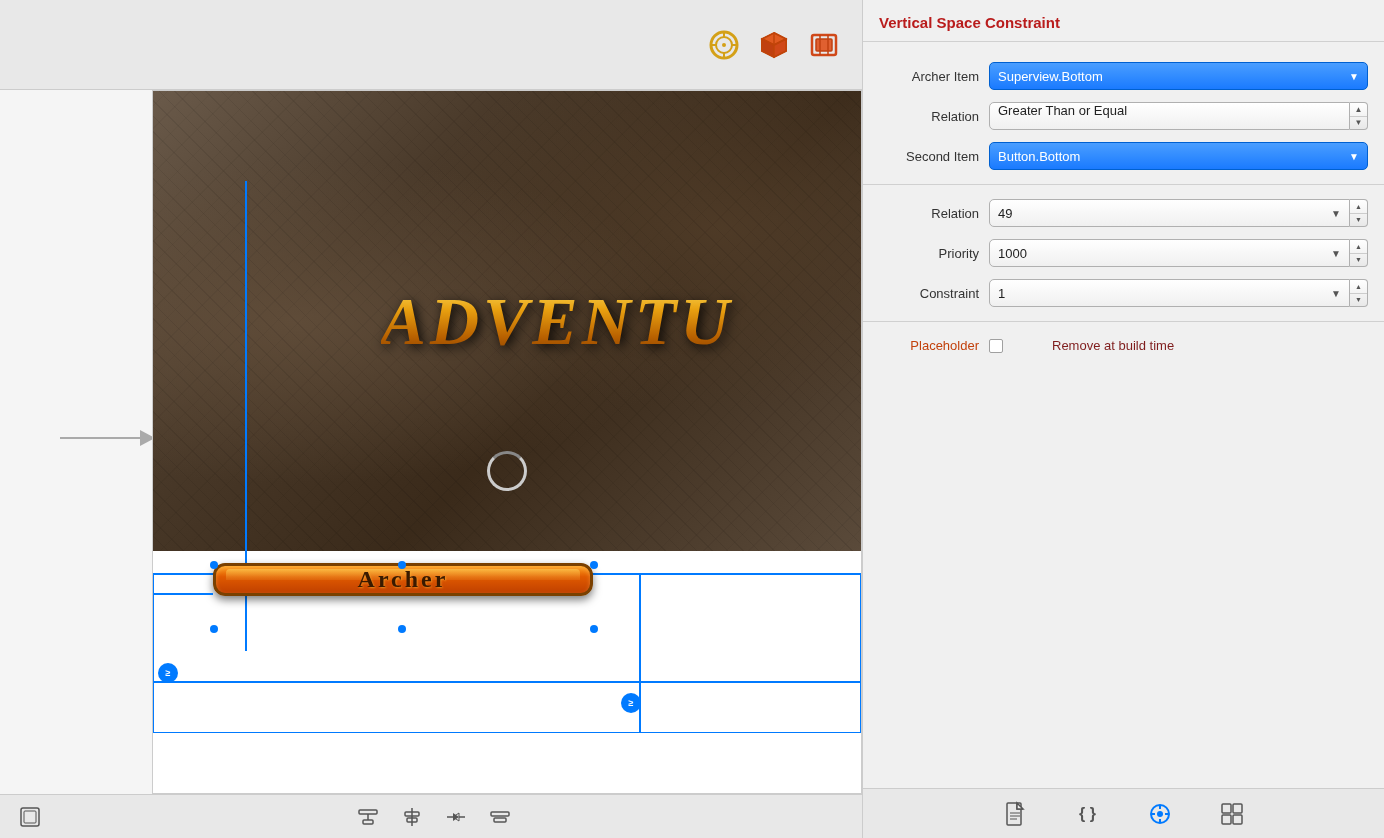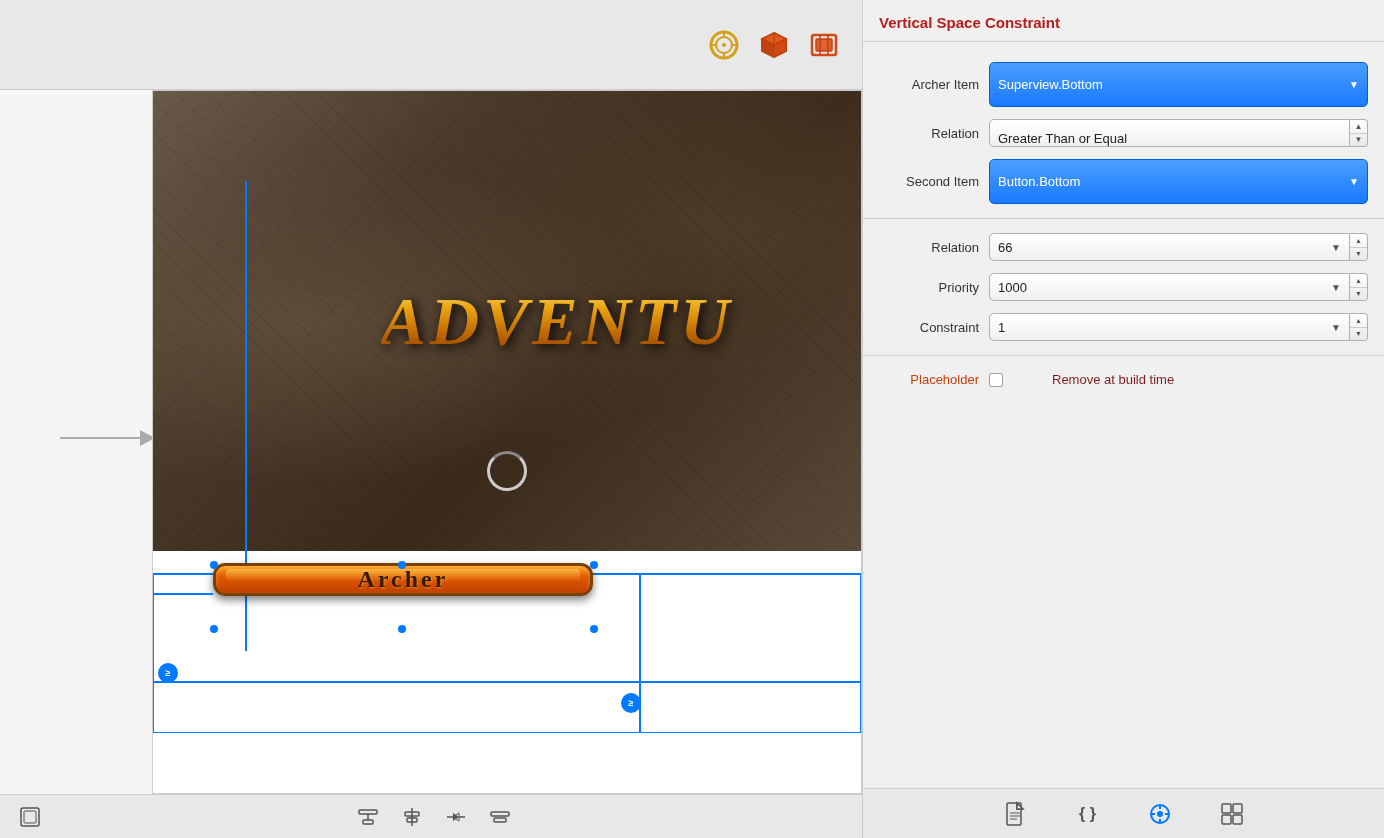--- a/index.html
+++ b/index.html
@@ -197,21 +197,21 @@
     }
 
     .form-control-wrapper {
       flex: 1;
       display: flex;
       align-items: center;
     }
 
     .dropdown-blue {
       flex: 1;
-      height: 45px;
+      height: 28px;
       background: linear-gradient(180deg, #4a9eff 0%, #1a7aff 100%);
       border: 1px solid #0060d0;
       border-radius: 5px;
       display: flex;
       align-items: center;
       padding: 0 8px;
       cursor: pointer;
       color: white;
       font-size: 13px;
     }
@@ -274,21 +274,21 @@
 
     .stepper-down { border-bottom: none; }
 
     .relation-dropdown {
       flex: 1;
       height: 28px;
       background: linear-gradient(180deg, #ffffff 0%, #f0f0f0 100%);
       border: 1px solid #b0b0b0;
       border-radius: 5px 0 0 5px;
       display: flex;
-      align-items: flex-end;
+      align-items: flex-start;
       padding: 0 8px;
       cursor: pointer;
       color: #222;
       font-size: 13px;
     }
 
     .relation-stepper {
       width: 18px;
       height: 28px;
       background: linear-gradient(180deg, #fff 0%, #e8e8e8 100%);
@@ -575,21 +575,21 @@
         </div>
       </div>
     </div>
 
     <div class="divider"></div>
 
     <div class="form-row">
       <div class="form-label">Relation</div>
       <div class="form-control-wrapper">
         <div class="dropdown-gray" style="border-radius:5px 0 0 5px;">
-          <span class="dropdown-text">66</span>
+          <span class="dropdown-text">49</span>
           <span class="dropdown-arrow">▼</span>
         </div>
         <div class="stepper">
           <div class="stepper-up">▲</div>
           <div class="stepper-down">▼</div>
         </div>
       </div>
     </div>
 
     <div class="form-row">

